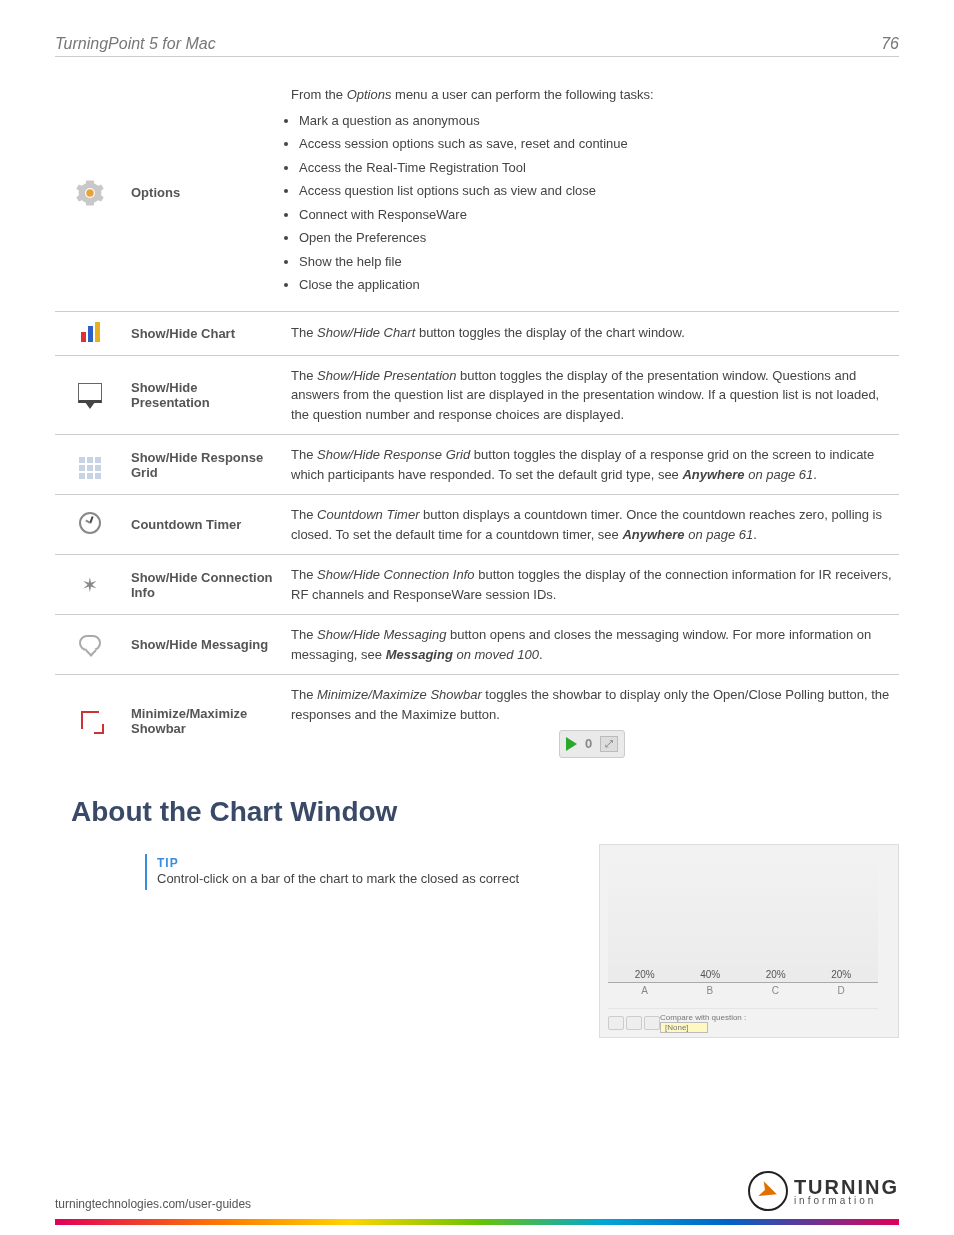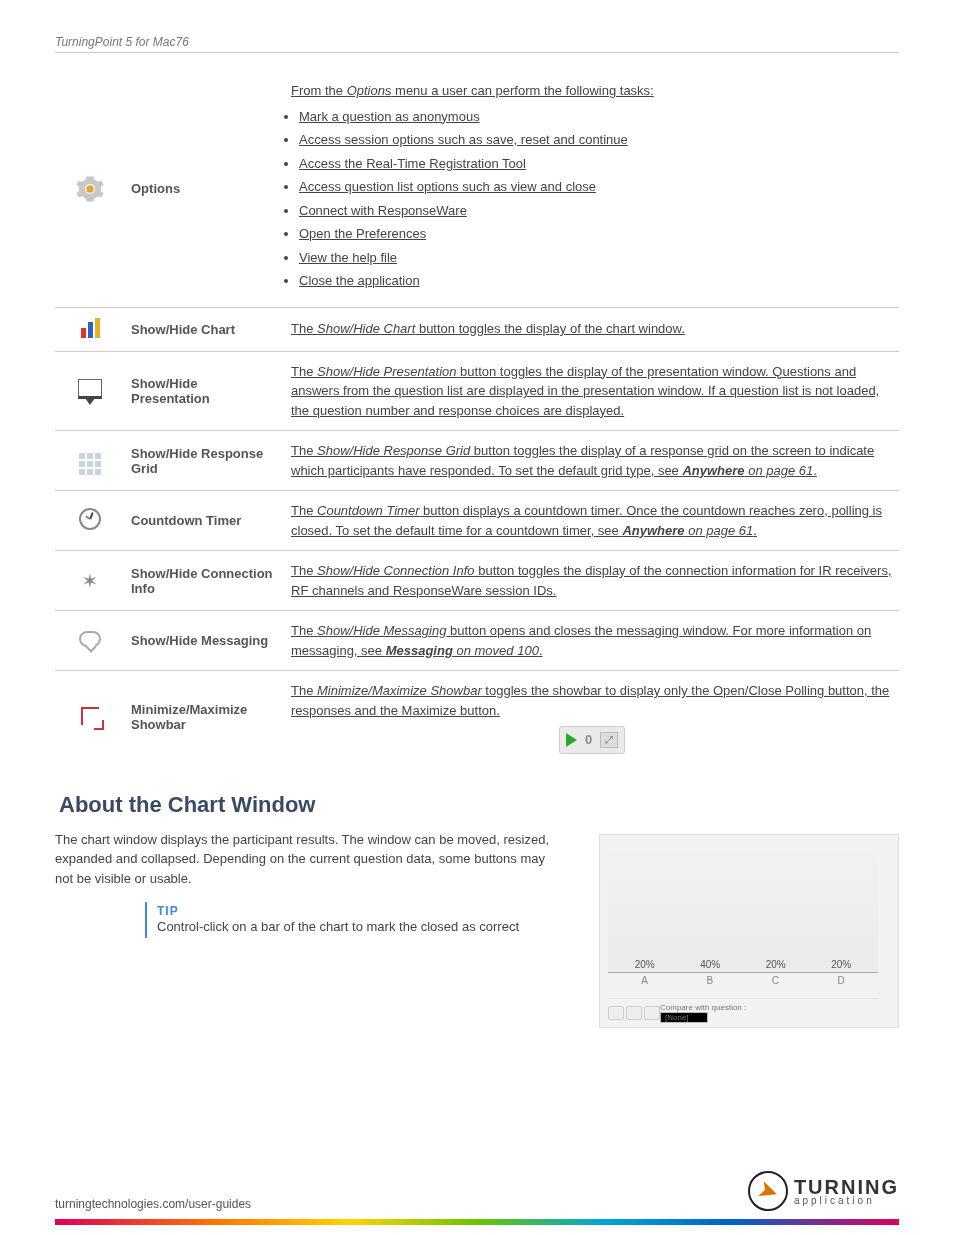--- a/index.html
+++ b/index.html
@@ -9,51 +9,51 @@
       color: #333;
       width: 954px;
       margin: 0 auto;
       background: #fff;
       position: relative;
       min-height: 1235px;
     }
     .page-pad { padding: 35px 55px 0 55px; }
     .header-row {
       display: flex;
-      justify-content: flex-start;
+      justify-content: space-between;
       font-style: italic;
       color: #777;
-      font-size: 12px;
+      font-size: 16px;
       border-bottom: 1px solid #ccc;
       padding-bottom: 3px;
       margin-bottom: 18px;
     }
     table.feature-table {
       width: 100%;
       border-collapse: collapse;
     }
     table.feature-table tr { border-bottom: 1px solid #ccc; }
     table.feature-table tr:last-child { border-bottom: none; }
     table.feature-table td {
       padding: 10px 6px;
       vertical-align: middle;
     }
     td.icon-cell { width: 70px; text-align: center; }
     td.label-cell { width: 160px; font-weight: bold; color: #555; font-size: 13px; }
-    td.desc-cell { color: #444; line-height: 1.5; text-decoration: underline; }
+    td.desc-cell { color: #444; line-height: 1.5; }
     td.desc-cell ul { margin: 6px 0 6px 8px; }
     td.desc-cell li { margin: 4px 0; }
     .opt-intro { margin-bottom: 6px; }
     .italic { font-style: italic; }
     .bold-italic { font-style: italic; font-weight: bold; }
     h2.section-h {
       color: #3a4a66;
       font-weight: 600;
-      font-size: 22px;
-      margin: 28px 0 12px 4px;
+      font-size: 28px;
+      margin: 28px 0 12px 16px;
       font-family: "Segoe UI", Arial, sans-serif;
     }
     .body-para { color: #444; line-height: 1.5; max-width: 500px; }
     .tip-block {
       border-left: 2px solid #3a8dde;
       margin: 14px 0 0 90px;
       padding: 2px 0 2px 10px;
       max-width: 400px;
     }
     .tip-title { color: #3a8dde; font-weight: bold; letter-spacing: 1px; font-size: 12px; }
@@ -88,21 +88,21 @@
     .bar-d { background: linear-gradient(#fa3, #d70); }
     .axis-labels { display:flex; justify-content:space-around; font-size:10px; color:#888; padding:2px 4px 0; }
     .chart-footer {
       display:flex; justify-content:flex-start; align-items:center;
       margin-top:12px; font-size:9px; color:#777;
       border-top:1px solid #e5e5e5; padding-top:4px;
     }
     .mini-btns { display:flex; gap:2px; }
     .mini-btn { width:16px; height:14px; background:#eee; border:1px solid #ccc; border-radius:2px; display:inline-block; }
     .compare-box { font-size:8px; text-align:left; }
-    .compare-sel { border:1px solid #bbb; background:#000000; padding:0 18px 0 4px; font-size:8px; display:inline-block; }
+    .compare-sel { border:1px solid #bbb; background:#fef9c3; padding:0 18px 0 4px; font-size:8px; display:inline-block; }
     
     .showbar-mini {
       display:inline-flex; align-items:center; gap:8px;
       background: #eaeaea; border:1px solid #ccc; padding:3px 6px; border-radius:3px;
       margin-top:6px;
     }
     .play-tri {
       width:0; height:0; border-top:7px solid transparent; border-bottom:7px solid transparent;
       border-left:11px solid #2aa82a;
     }
@@ -171,21 +171,21 @@
         <div class="opt-intro">
           <span>From the </span><span class="italic">Options</span><span> menu a user can perform the following tasks:</span>
         </div>
         <ul>
           <li>Mark a question as anonymous</li>
           <li>Access session options such as save, reset and continue</li>
           <li>Access the Real-Time Registration Tool</li>
           <li>Access question list options such as view and close</li>
           <li>Connect with ResponseWare</li>
           <li>Open the Preferences</li>
-          <li>View the help file</li>
+          <li>Show the help file</li>
           <li>Close the application</li>
         </ul>
       </td>
     </tr>
 
     <tr>
       <td class="icon-cell"><span class="icon-chart">
               <span class="b1"></span>
               <span class="b2"></span>
               <span class="b3"></span>
@@ -260,21 +260,20 @@
         </div>
       </td>
     </tr>
   </tbody>
     </table>
 
   <h2 class="section-h">About the Chart Window</h2>
 
   <div class="two-col">
     <div class="col-left">
-      <p class="body-para">The chart window displays the participant results. The window can be moved, resized, expanded and collapsed. Depending on the current question data, some buttons may not be visible or usable.</p>
       <div class="tip-block">
         <div class="tip-title">TIP</div>
         <div class="tip-body">Control-click on a bar of the chart to mark the closed as correct</div>
       </div>
     </div>
     <div class="col-right">
       <div class="chart-thumb">
         <div class="chart-area">
           <div class="barwrap">
               <span class="barlabel">20%</span>
@@ -317,18 +316,18 @@
 
 <div class="footer">
   <div class="footer-row">
     <span class="footer-link">turningtechnologies.com/user-guides</span>
     <span class="logo">
       <span class="logo-circle">
           <span class="logo-arrow">➤</span>
         </span>
       <span class="logo-text">
         <div class="logo-big">TURNING</div>
-        <div class="logo-small">application</div>
+        <div class="logo-small">information</div>
       </span>
     </span>
   </div>
   <div class="footer-bar"></div>
 </div>
 
 </body></html>

